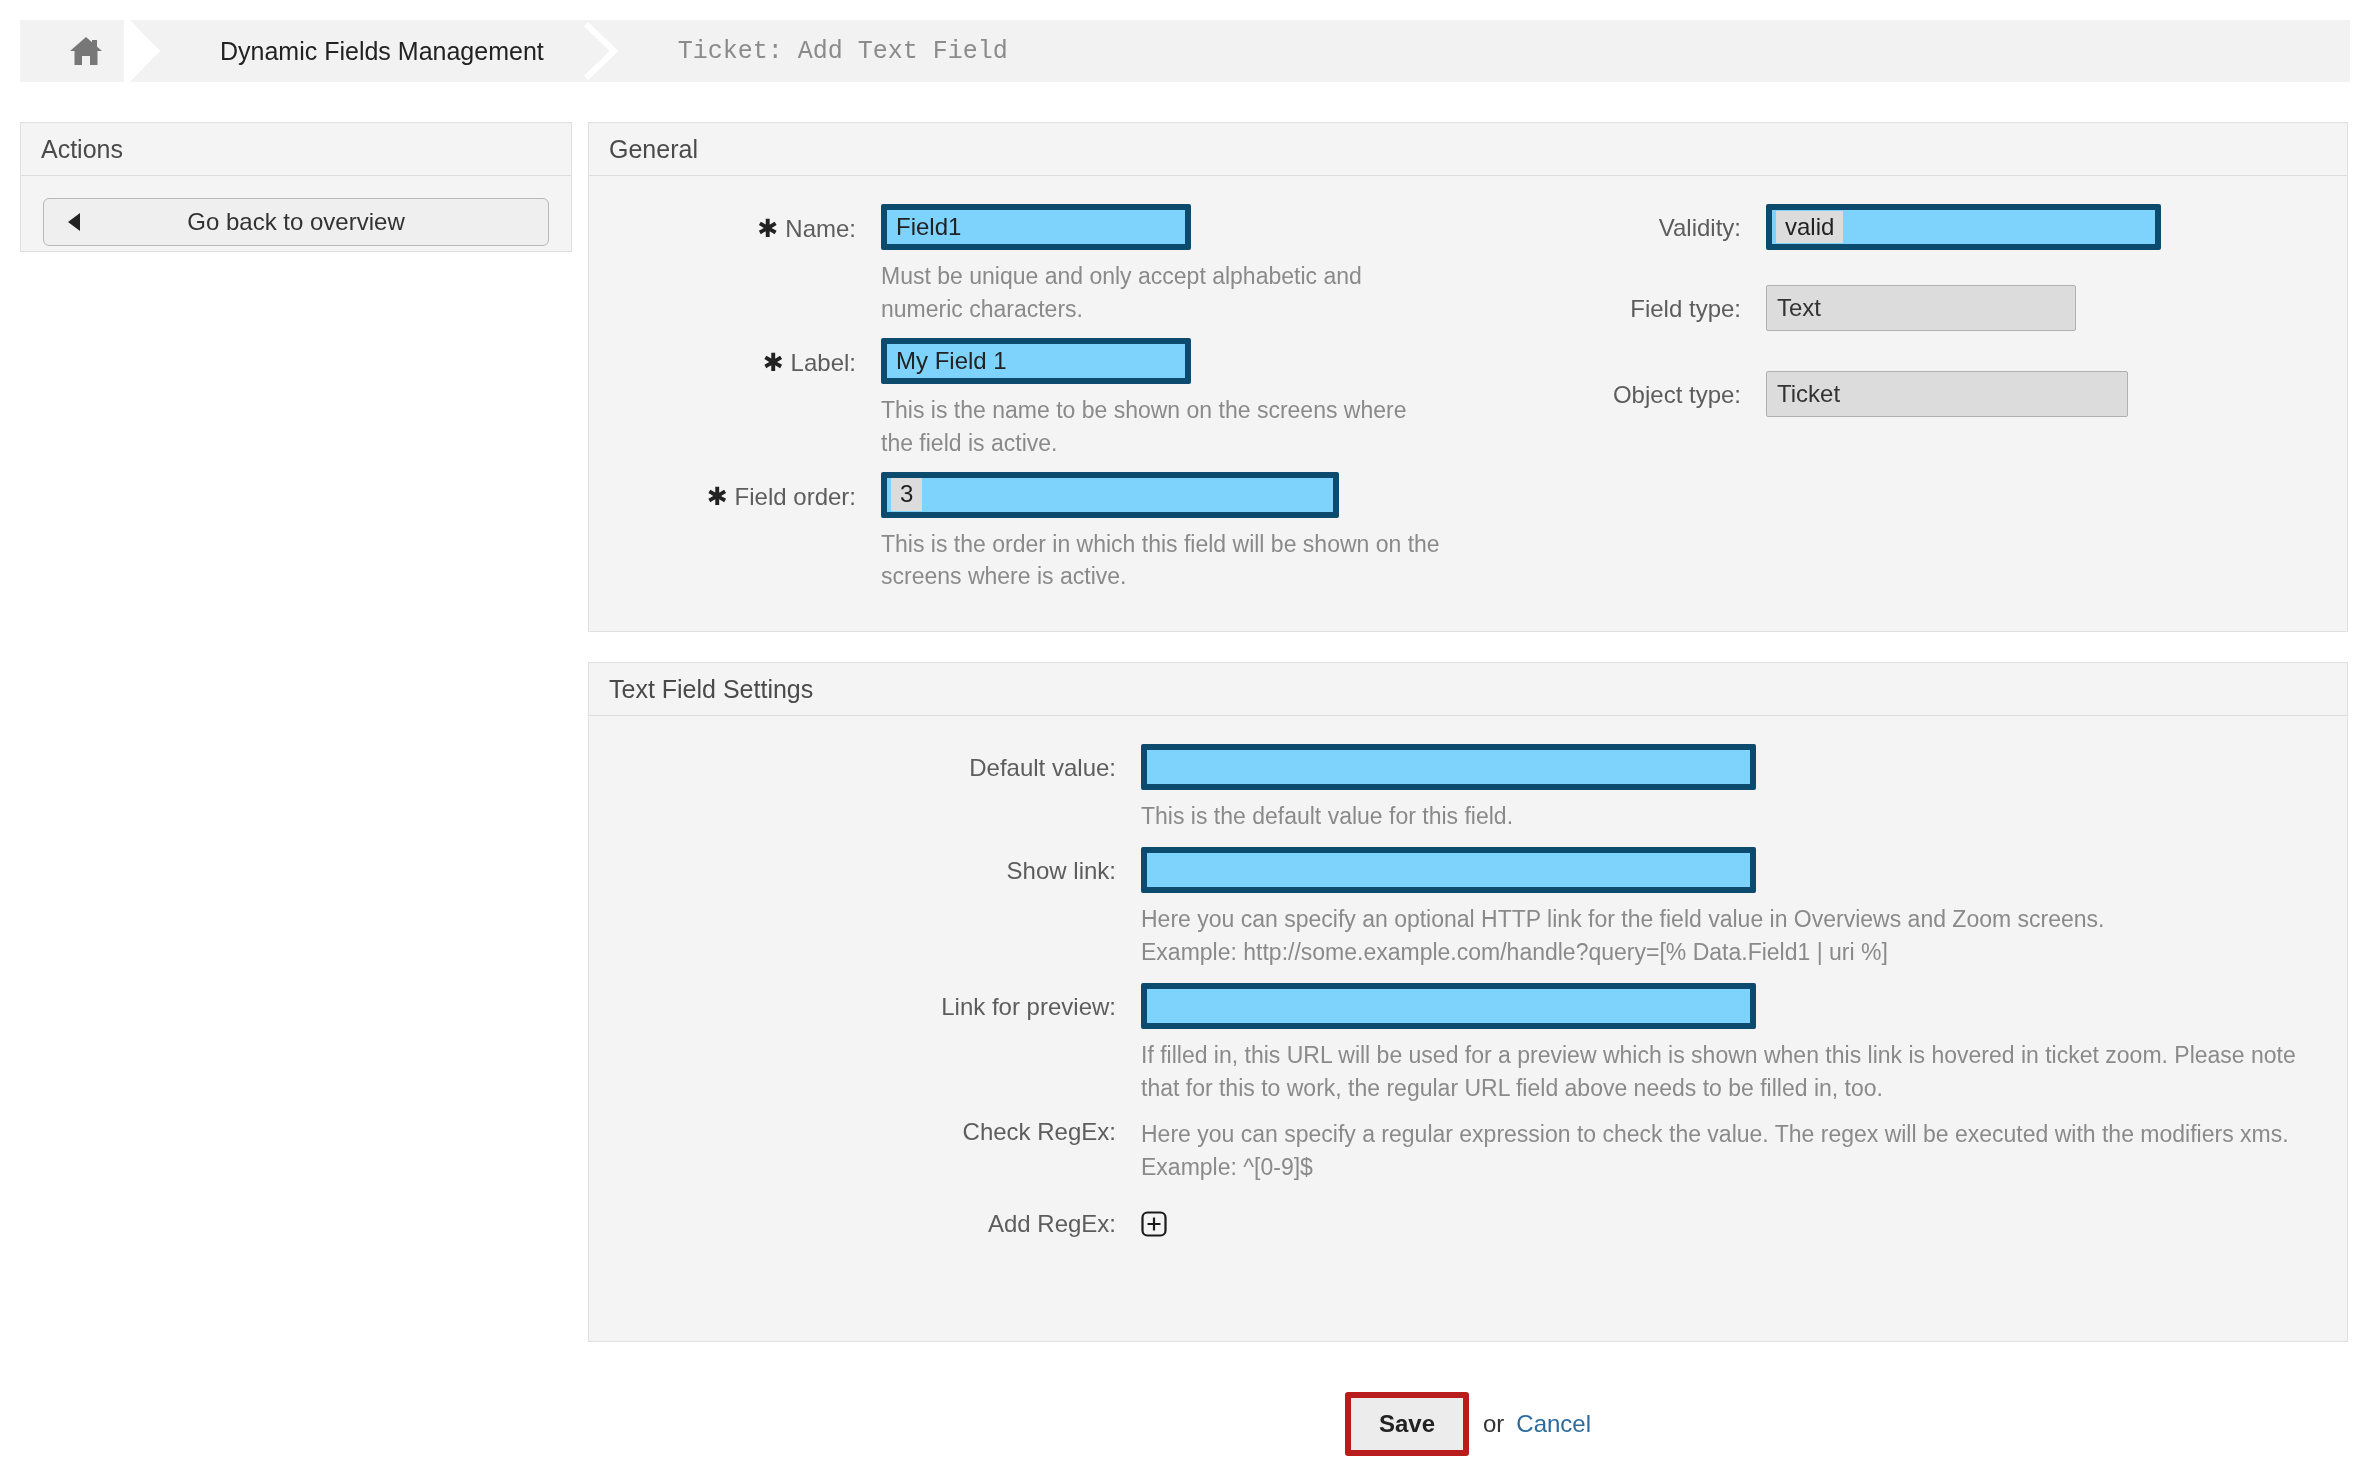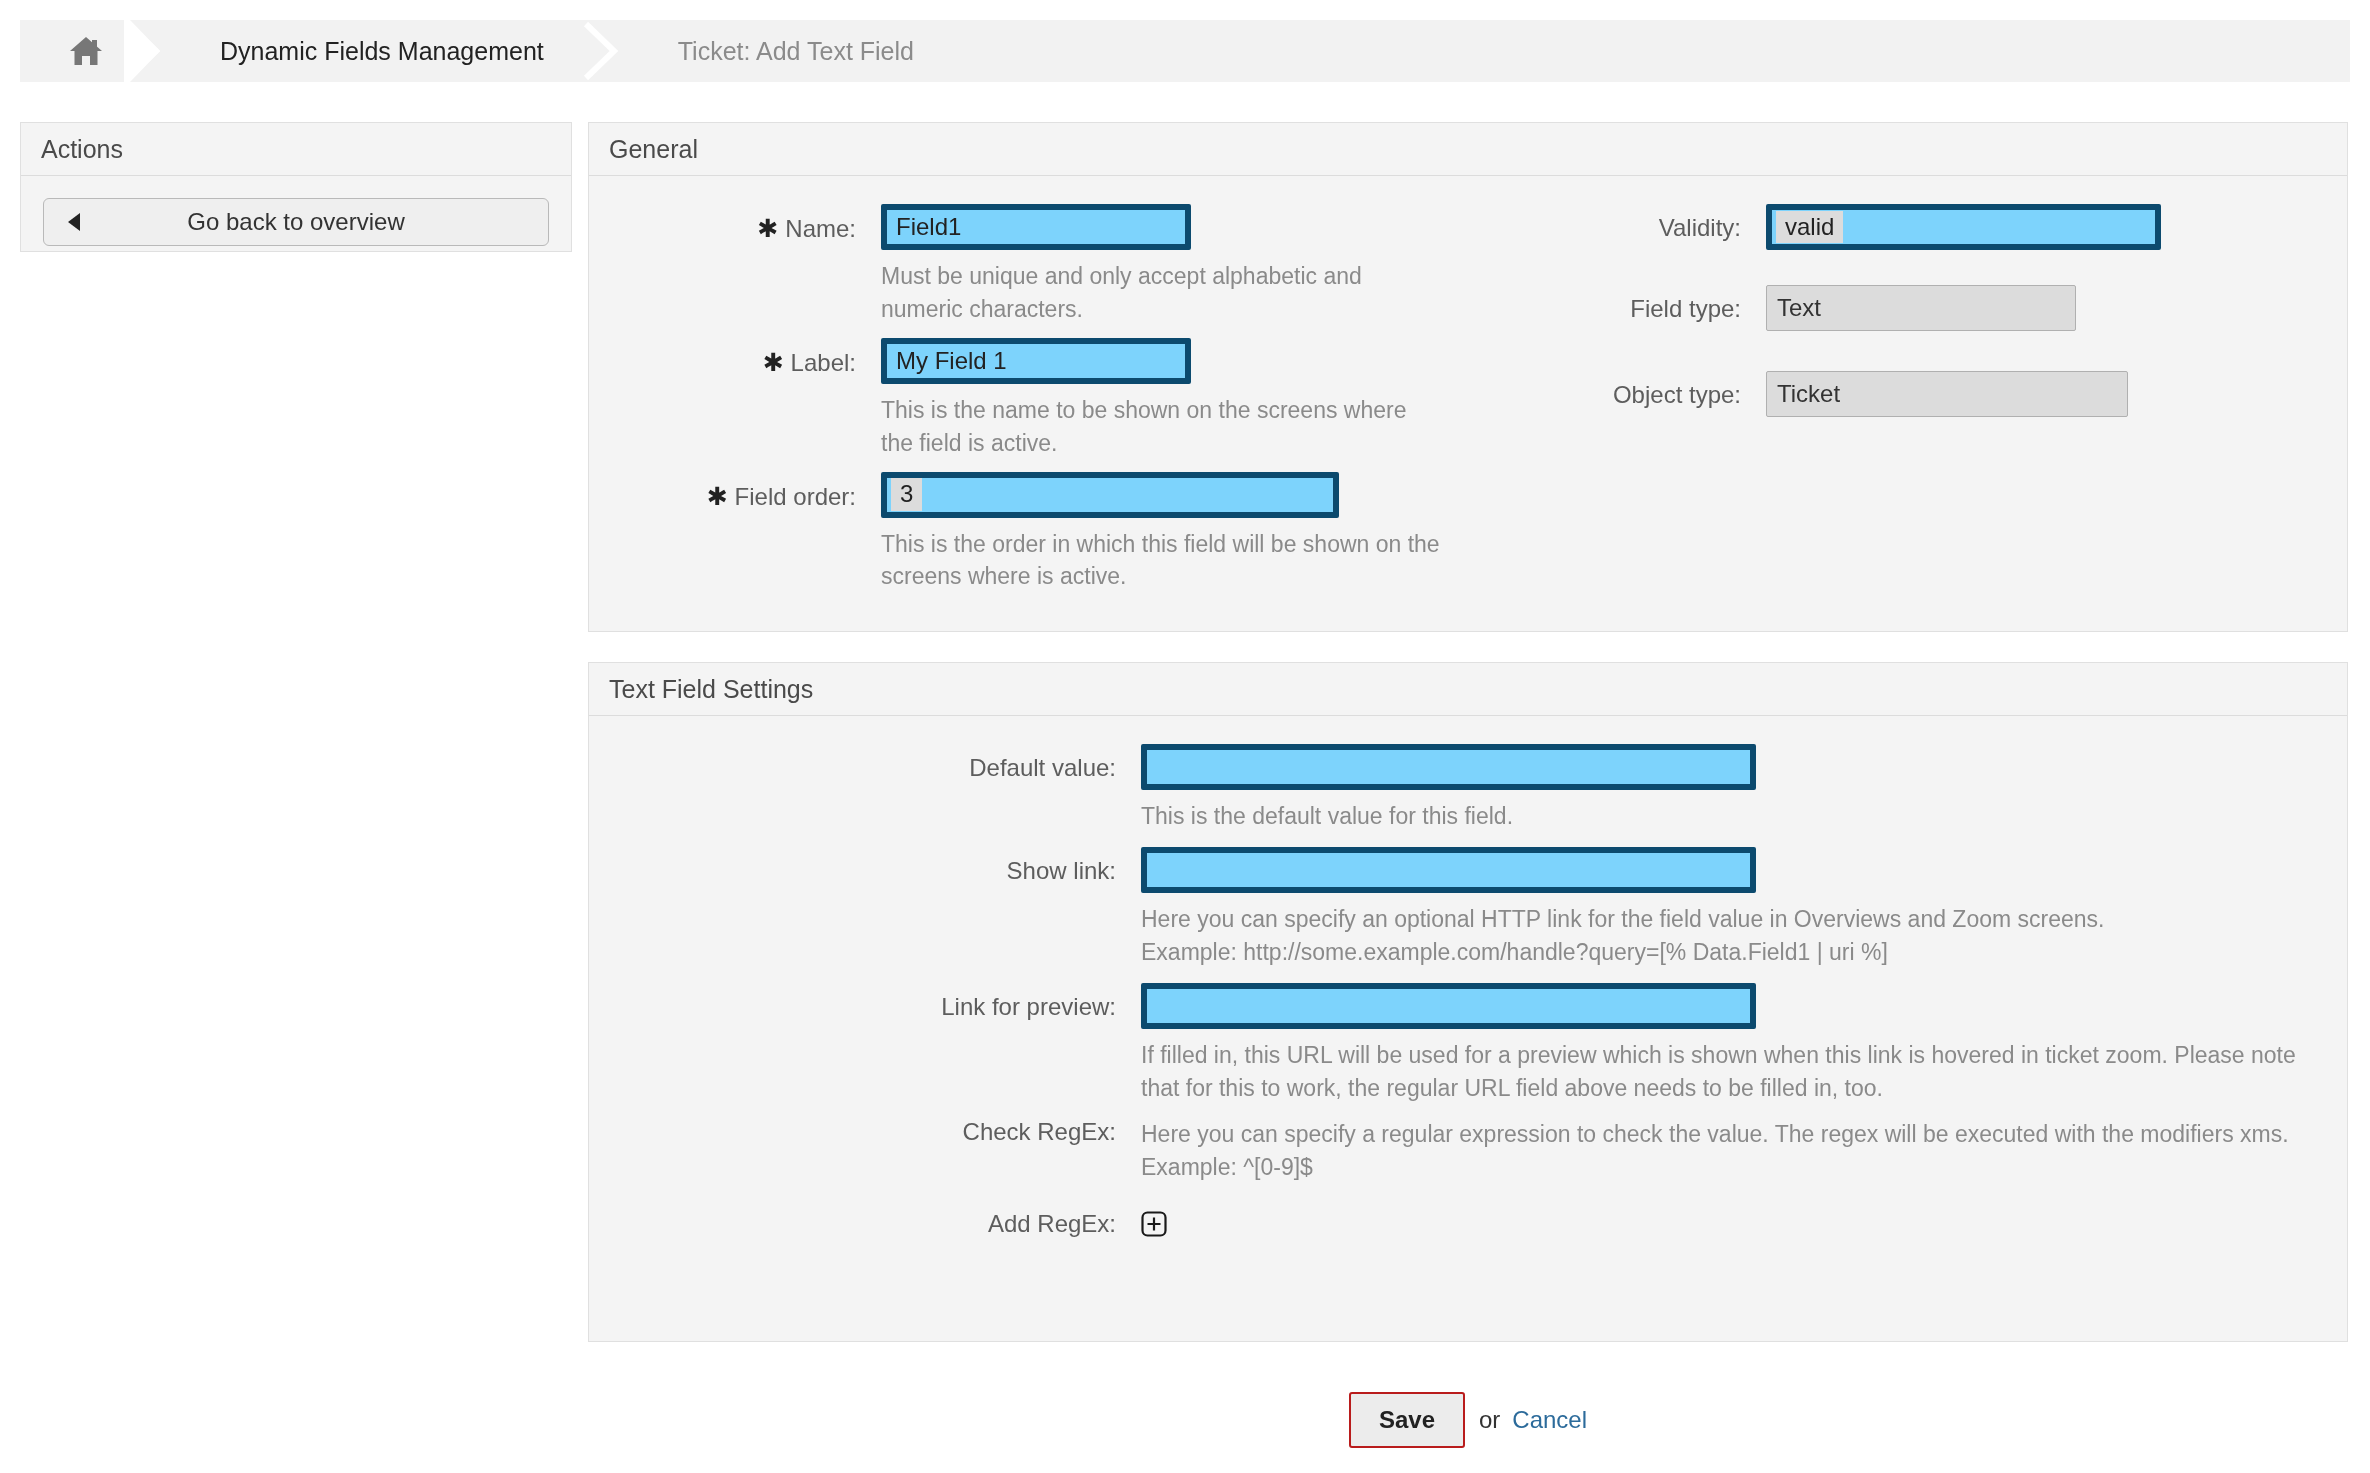--- a/index.html
+++ b/index.html
@@ -31,21 +31,21 @@
     position: relative;
     display: flex;
     align-items: center;
     height: 62px;
     padding: 0 38px 0 44px;
     font-size: 25px;
     white-space: nowrap;
   }
   .bc-item.home { padding: 0 20px 0 48px; }
   .bc-item.current { color: #222222; font-weight: normal; }
-  .bc-item.last { color: #8b8b8b; }
+  .bc-item.last { color: #8b8b8b; font-family: Liberation Mono, monospace; }
   .bc-sep {
     width: 52px;
     height: 62px;
     position: relative;
     flex: 0 0 52px;
   }
   .bc-sep svg { display: block; }
 
   .home-icon svg { display: block; }
 
@@ -195,21 +195,21 @@
     position: absolute;
     left: 588px;
     top: 1392px;
     width: 1760px;
     display: flex;
     justify-content: center;
     align-items: center;
   }
   .save-btn {
     background: #ececec;
-    border: 2px solid #b91c1c;
+    border: 6px solid #b91c1c;
     border-radius: 3px;
     font-size: 24px;
     font-weight: bold;
     color: #222;
     padding: 12px 28px;
     cursor: pointer;
     font-family: "Liberation Sans", sans-serif;
   }
   .or-text {
     font-size: 24px;

